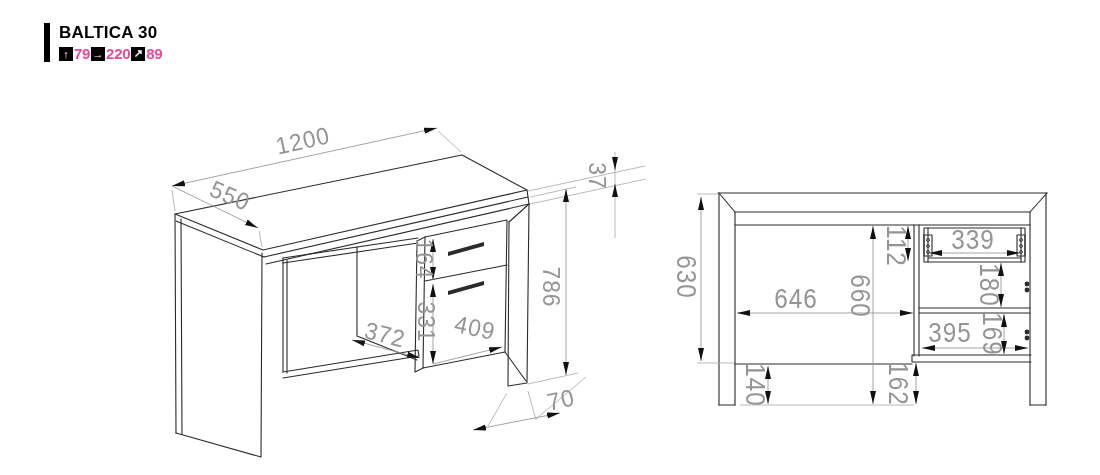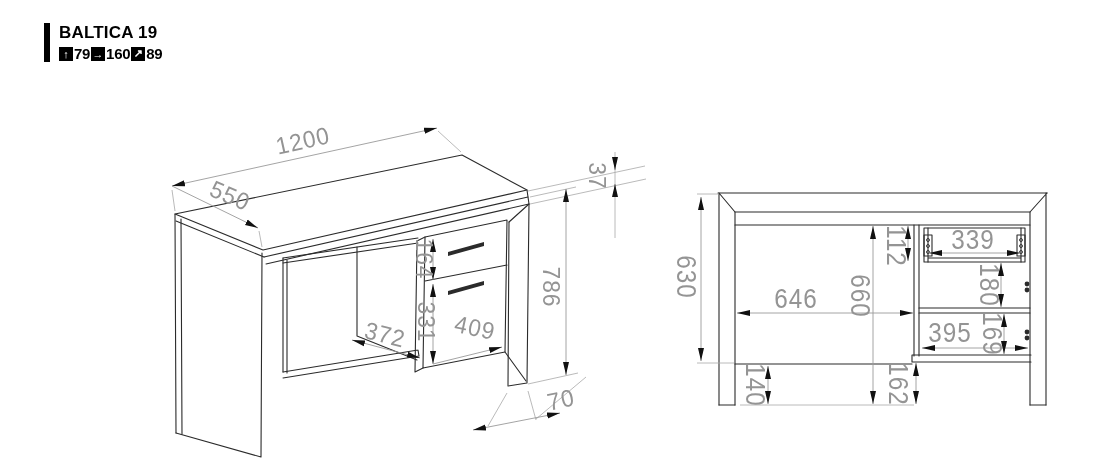--- a/index.html
+++ b/index.html
@@ -16,36 +16,36 @@
         font-family:"Liberation Sans",sans-serif;letter-spacing:1px;}
   .dlab.iso{font-size:24px;}
   .dlab.front{font-size:27px;}
   
   #header{position:absolute;left:44px;top:23px;display:flex;align-items:stretch;}
   #header .bar{width:6px;background:#000;margin-right:9px;}
   #header h1{margin:0;font-size:17px;font-weight:800;letter-spacing:0.2px;color:#000;}
   .specrow{display:flex;align-items:center;margin-top:2px;}
   .spec-icon{display:inline-flex;width:14px;height:14px;background:#000;color:#fff;
              align-items:center;justify-content:center;font-size:11px;font-weight:bold;}
-  .spec-val{font-size:15px;font-weight:700;color:#000000;letter-spacing:-0.3px;padding:0 1px;}
+  .spec-val{font-size:15px;font-weight:700;color:#ec4899;letter-spacing:-0.3px;padding:0 1px;}
 </style>
 </head>
 <body>
 
 <div id="stage">
 
   <div id="header">
     <div class="bar"></div>
     <div>
-      <h1>BALTICA 19</h1>
+      <h1>BALTICA 30</h1>
       <div class="specrow">
         <span class="spec-icon">↑</span>
         <span class="spec-val">79</span>
         <span class="spec-icon">→</span>
-        <span class="spec-val">160</span>
+        <span class="spec-val">220</span>
         <span class="spec-icon">↗</span>
         <span class="spec-val">89</span>
       </div>
     </div>
   </div>
 
   <svg id="drawing" width="1100" height="475" viewBox="0 0 1100 475">
     <defs>
       <marker id="ah" viewBox="0 0 13 7" markerWidth="13" markerHeight="7" refX="13" refY="3.5" orient="auto" markerUnits="userSpaceOnUse">
         <path d="M13,3.5 L0,0.5 L0,6.5 Z" fill="#111"></path>

